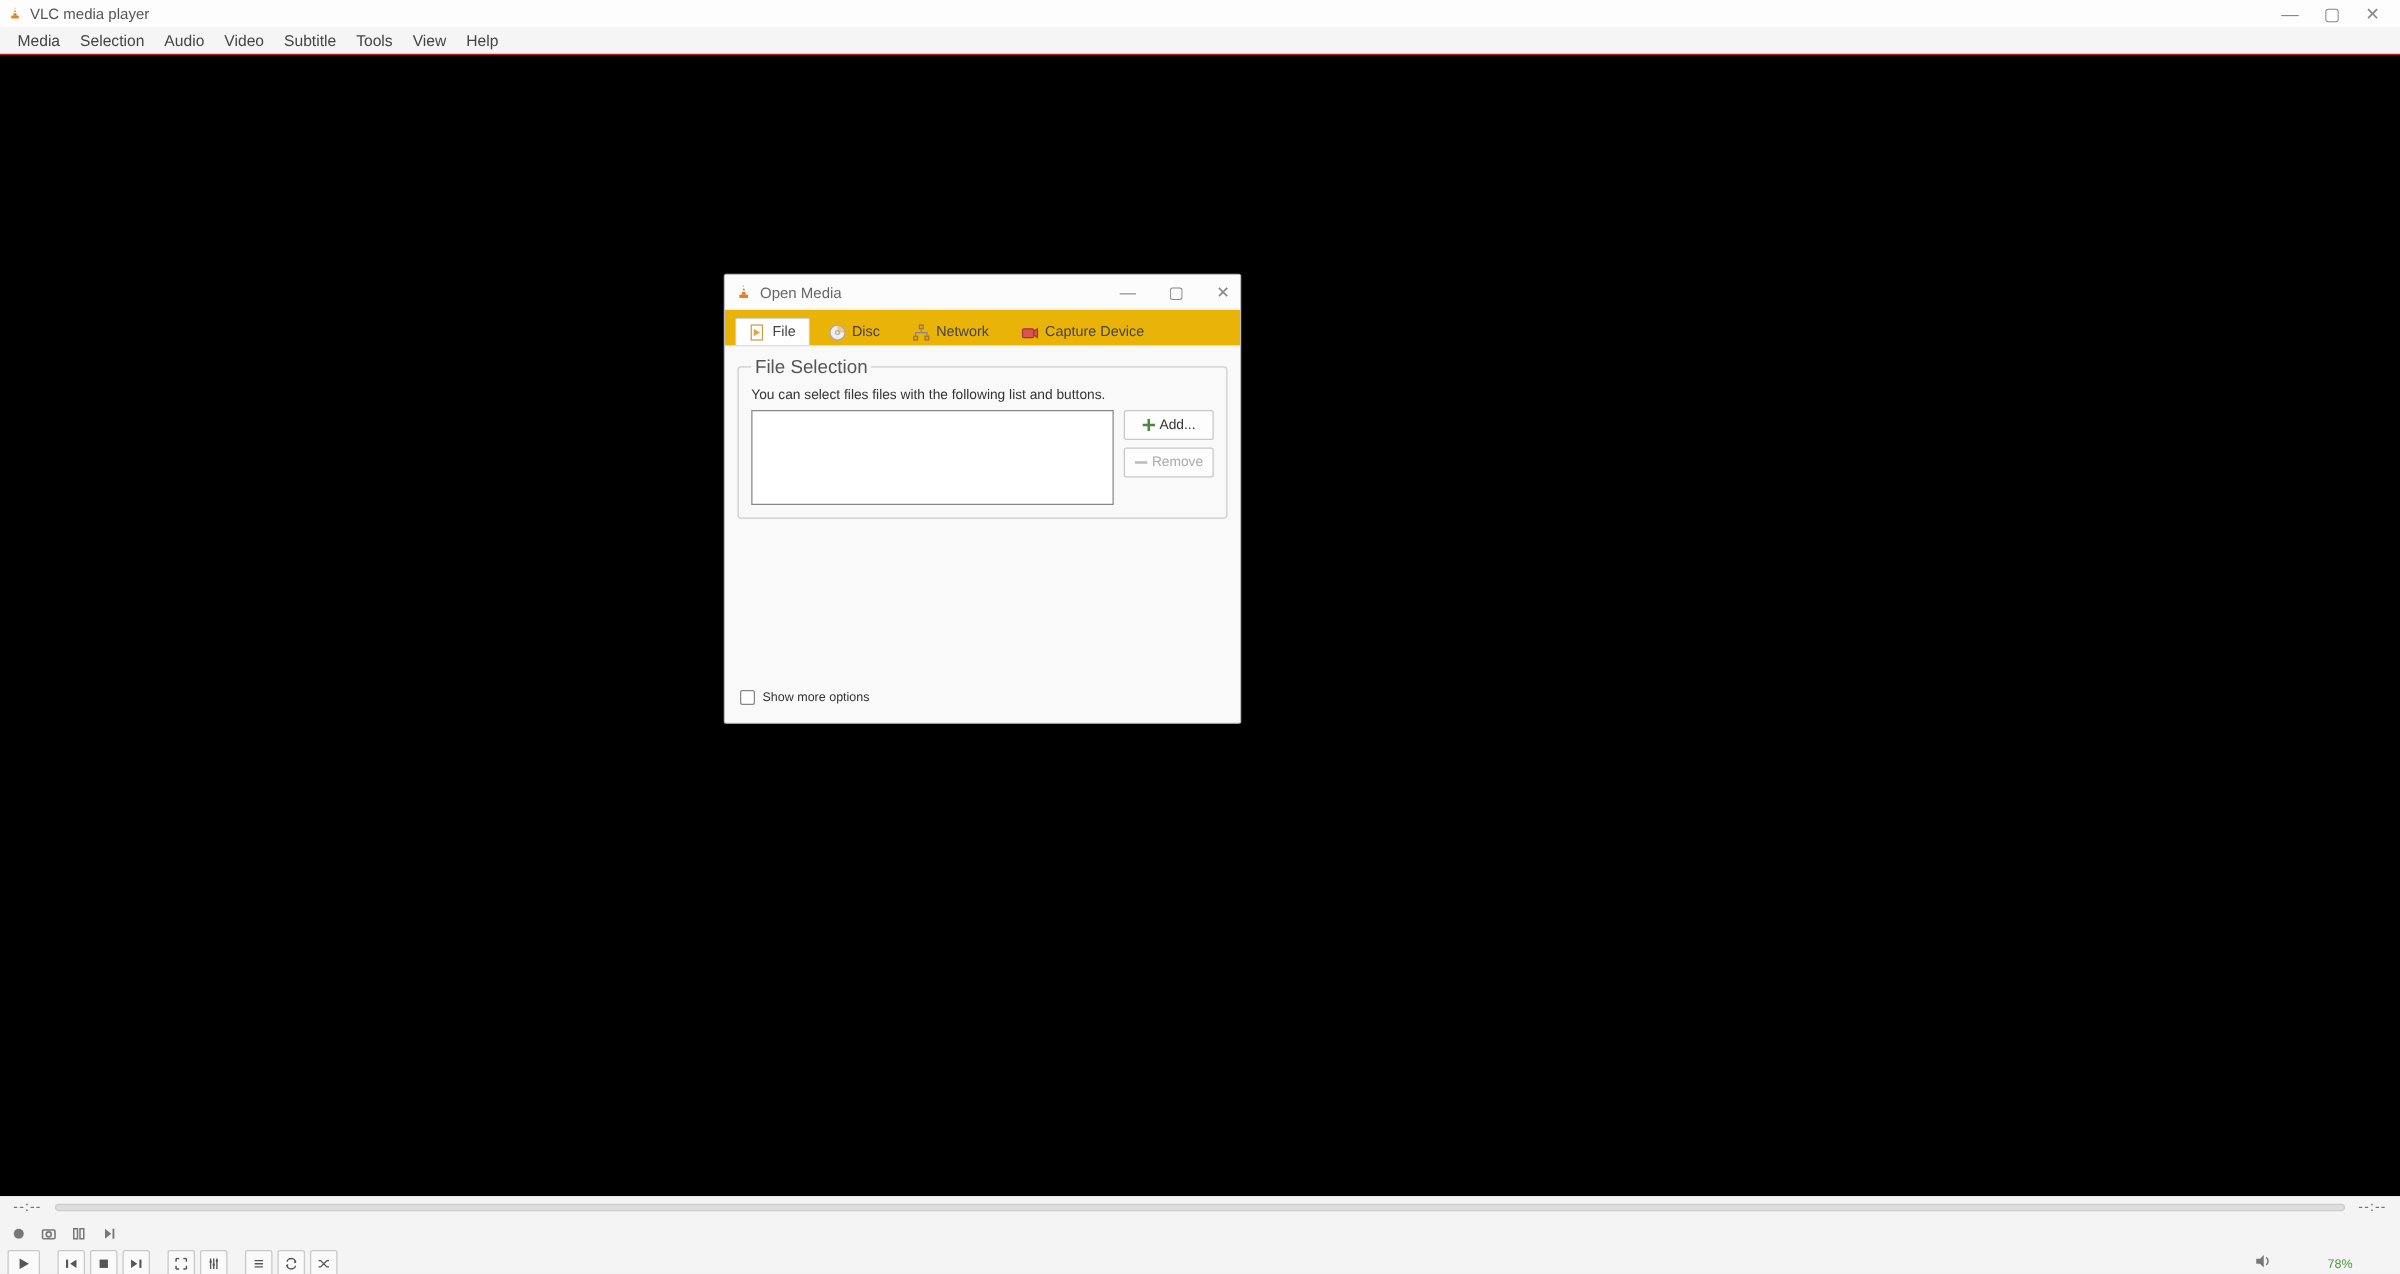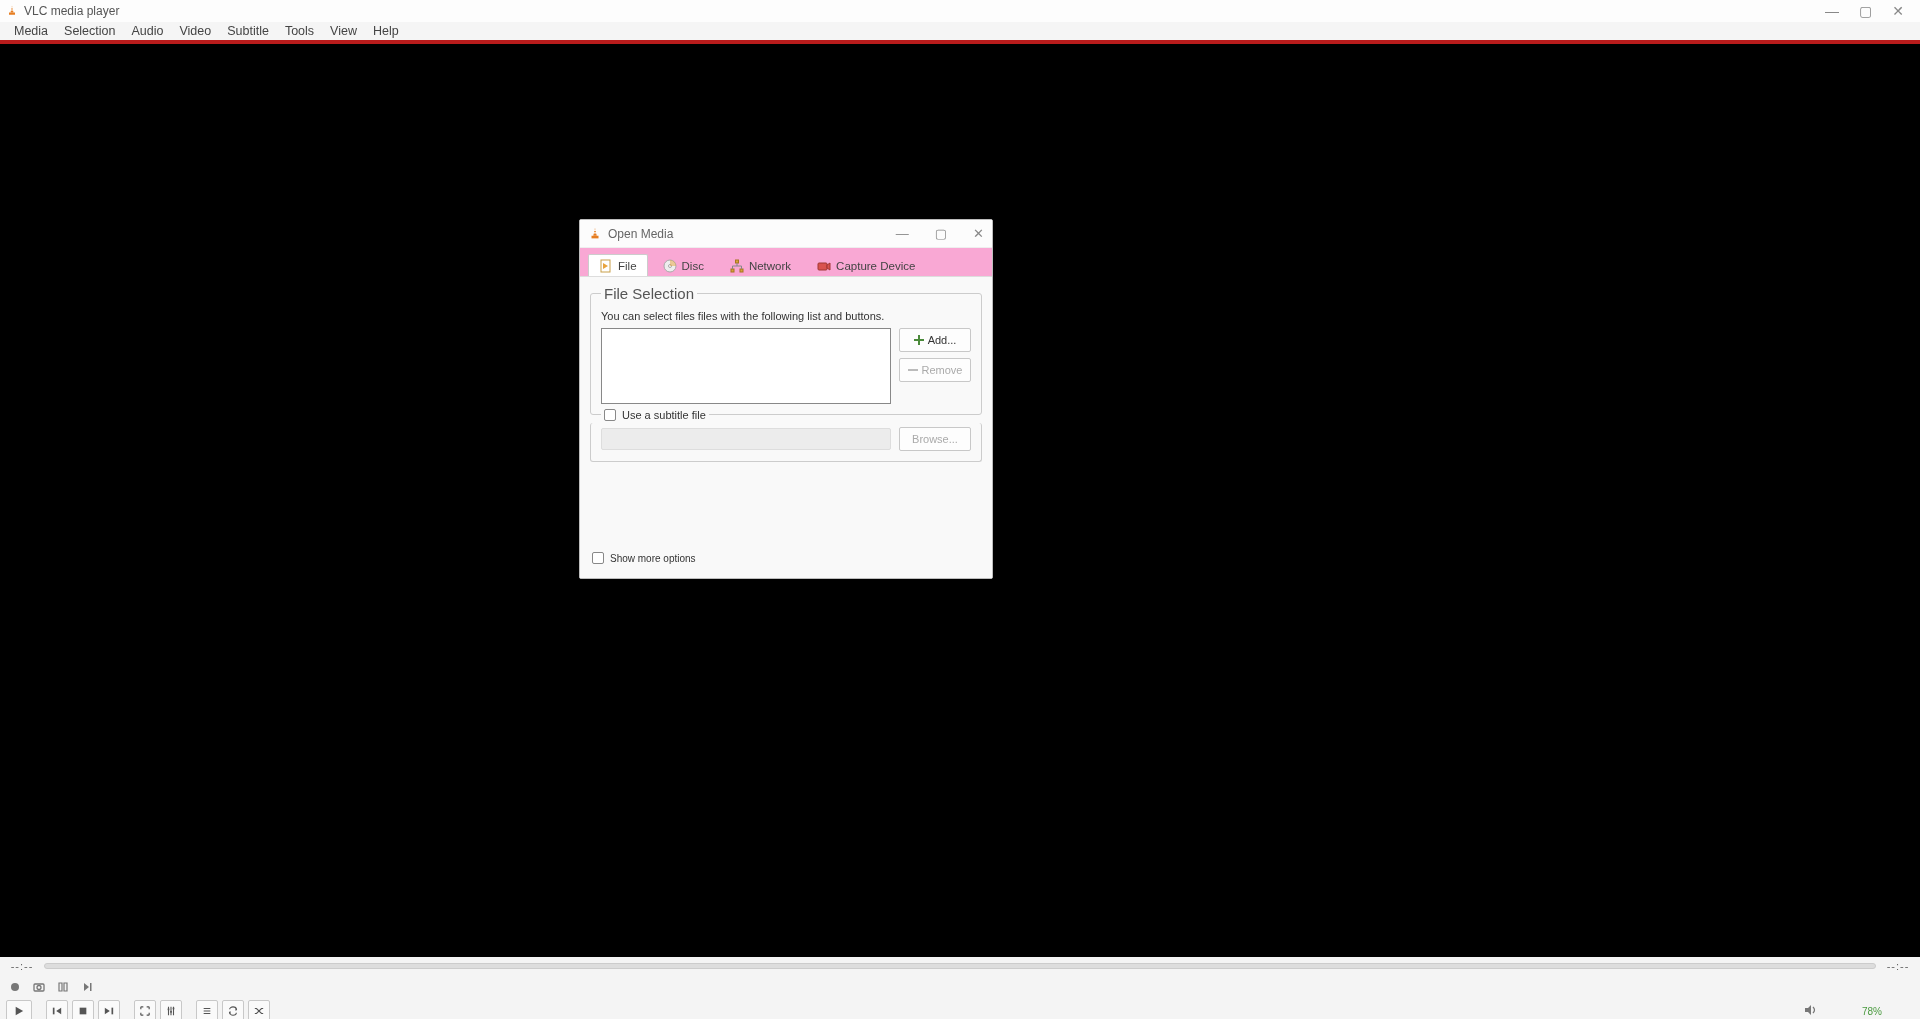--- a/index.html
+++ b/index.html
@@ -5,21 +5,21 @@
 * { box-sizing: border-box; margin: 0; padding: 0; font-family: "Segoe UI", Tahoma, sans-serif; }
 html, body { width: 1920px; height: 1019px; overflow: hidden; background: #f0f0f0; }
 
 
 .titlebar { height: 22px; background: #fdfdfd; display: flex; align-items: center; padding: 0 6px; color: #555; font-size: 12px; }
 .titlebar .cone { width: 12px; height: 12px; margin-right: 6px; }
 .titlebar .title-controls { margin-left: auto; display: flex; gap: 20px; padding-right: 10px; }
 .titlebar .title-controls span { color: #888; font-size: 14px; cursor: default; }
 
 
-.menubar { height: 22px; background: #f5f5f5; border-bottom: 4px solid #b91c1c; display: flex; align-items: center; padding: 0 6px; font-size: 12.5px; color: #444; }
+.menubar { height: 22px; background: #f5f5f5; border-bottom: 1px solid #b91c1c; display: flex; align-items: center; padding: 0 6px; font-size: 12.5px; color: #444; }
 .menubar .menu-item { padding: 2px 8px; cursor: default; }
 
 
 .video-area { position: absolute; top: 44px; bottom: 62px; left: 0; right: 0; background: #000; }
 
 
 .bottom { position: absolute; bottom: 0; left: 0; right: 0; height: 62px; background: #f4f4f4; }
 .seek-row { display: flex; align-items: center; height: 18px; padding: 0 8px; gap: 8px; }
 .time-label { font-size: 11px; color: #666; letter-spacing: 1px; min-width: 28px; text-align: center; }
 .seek-bar { flex: 1; height: 6px; background: #ddd; border-radius: 3px; border: 1px solid #ccc; }
@@ -37,21 +37,21 @@
 .volume-wrap .vol-label { font-size: 10px; color: #4a9a3f; position: relative; top: -4px; left: 28px; }
 .volume-bar { width: 70px; height: 12px; position: relative; }
 
 
 .overlay { position: absolute; top: 0; left: 0; right: 0; bottom: 0; pointer-events: none; }
 .dialog { position: absolute; left: 579px; top: 219px; width: 414px; height: 360px; background: #f9f9f9; border: 1px solid #bcbcbc; border-radius: 2px; box-shadow: 3px 3px 8px rgba(0,0,0,0.4); pointer-events: auto; display: flex; flex-direction: column; }
 .dlg-titlebar { height: 28px; display: flex; align-items: center; padding: 0 8px; font-size: 12px; color: #666; background: #fcfcfc; border-bottom: 1px solid #eee; }
 .dlg-titlebar .cone { width: 14px; height: 14px; margin-right: 6px; }
 .dlg-titlebar .dlg-controls { margin-left: auto; display: flex; gap: 26px; color: #888; font-size: 13px; }
 
-.tabs { display: flex; padding: 6px 8px 0 8px; gap: 4px; background: #f9a8d4; align-items: flex-end; }
+.tabs { display: flex; padding: 6px 8px 0 8px; gap: 4px; background: #eab308; align-items: flex-end; }
 .tab { display: flex; align-items: center; gap: 5px; padding: 4px 10px; font-size: 11.5px; color: #444; border: 1px solid transparent; border-bottom: none; cursor: default; }
 .tab.active { background: #fff; border-color: #ccc; border-radius: 2px 2px 0 0; }
 .tab-icon { width: 14px; height: 14px; }
 
 .tab-body { flex: 1; background: #f9f9f9; padding: 8px 10px 10px 10px; border-top: 1px solid #ddd; margin-top: -1px; display: flex; flex-direction: column; }
 
 fieldset.fs { border: 1px solid #ccc; border-radius: 3px; padding: 8px 10px 10px 10px; position: relative; margin-bottom: 8px; }
 fieldset.fs legend { font-size: 15px; color: #555; padding: 0 3px; }
 
 .fs-text { font-size: 11px; color: #333; margin-bottom: 6px; }
@@ -283,32 +283,20 @@
             <div class="btn disabled">
               <span class="minus-icon"><svg viewBox="0 0 10 10">
                     <rect x="0" y="4" width="10" height="2" fill="#bbb"></rect>
                   </svg></span>
               <span>Remove</span>
             </div>
           </div>
         </div>
       </fieldset>
 
-      <fieldset class="fs" style="border-top:none; padding-top:0;">
-        <div class="sub-row" style="margin-top:-14px; background:#f9f9f9; width:fit-content; padding:0 3px;">
-          <span class="checkbox"></span>
-          <span>Use a subtitle file</span>
-        </div>
-        <div class="sub-body">
-          <div class="sub-path"></div>
-          <div class="btn disabled browse-btn">
-            <span>Browse...</span>
-          </div>
-        </div>
-      </fieldset>
 
       <div class="more-opts">
         <span class="checkbox"></span>
         <span>Show more options</span>
       </div>
 
     </div>
   </div>
 </div>
 

